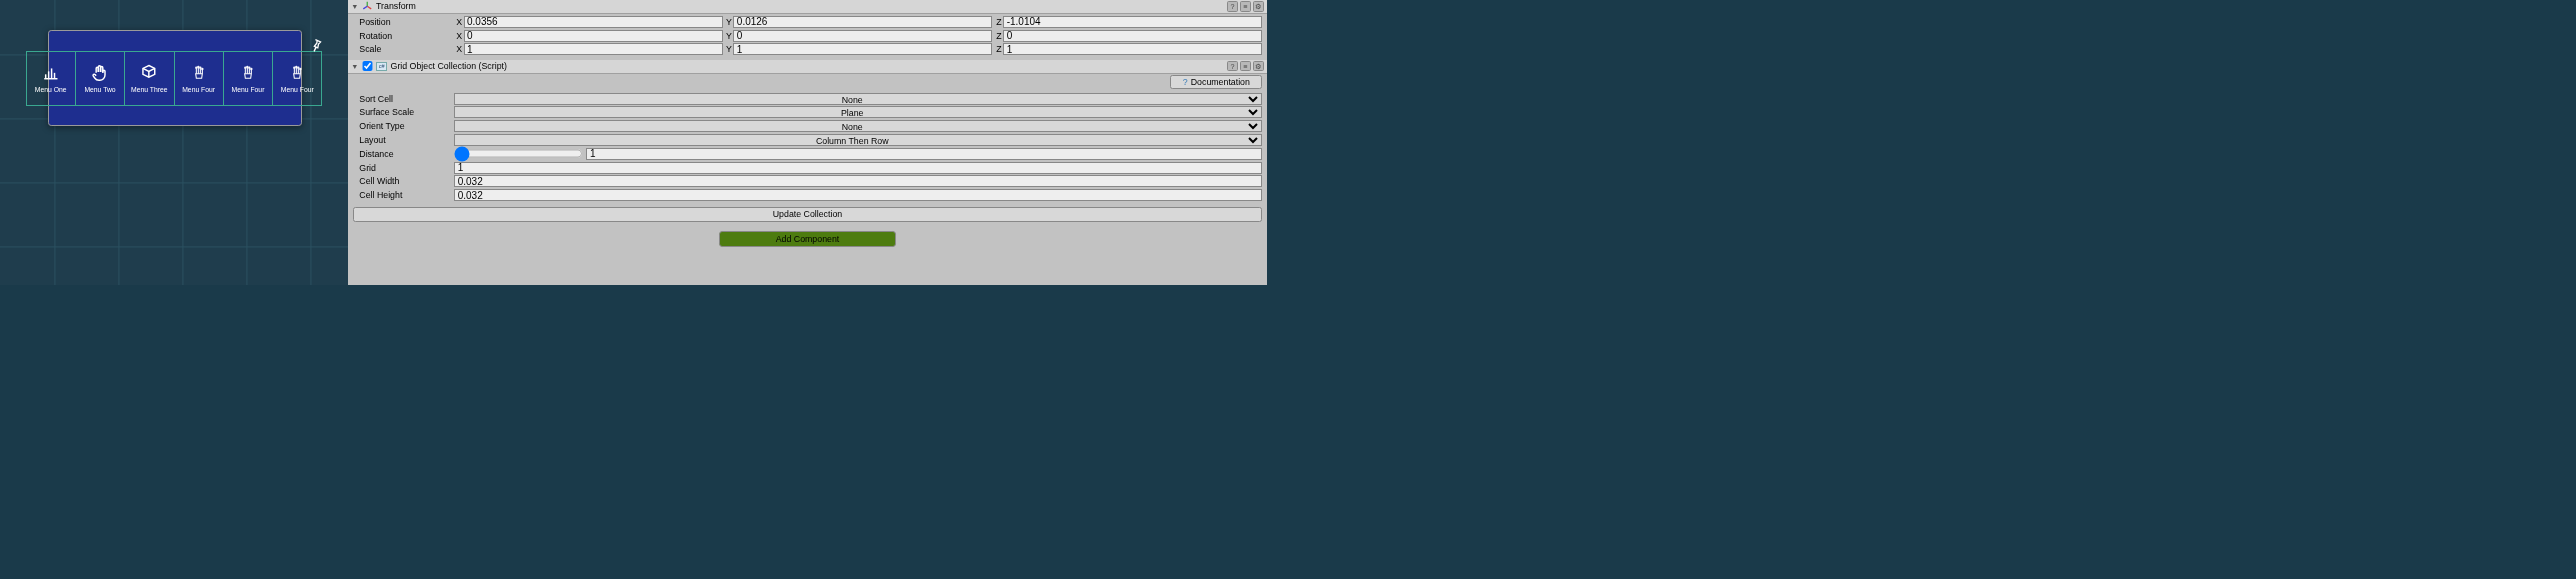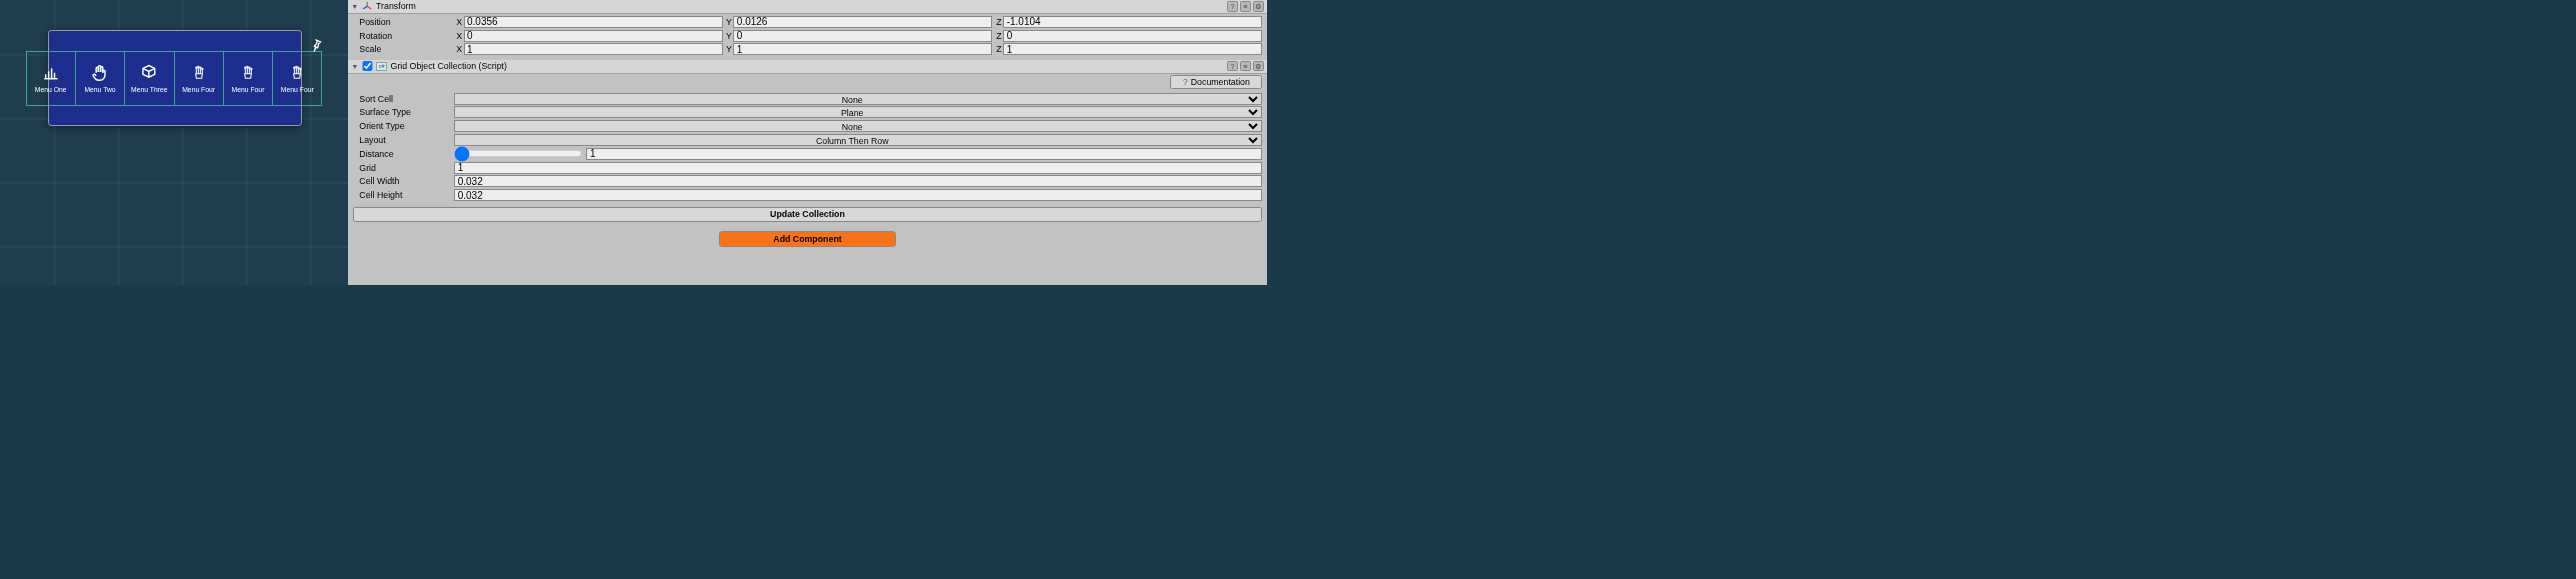--- a/index.html
+++ b/index.html
@@ -24,26 +24,26 @@
 .comp-body { padding: 1.6px 4.8px 3.2px 11.3px; }
 .row { display: flex; align-items: center; height: 13px; margin-bottom: 0.8px; }
 .row .label { width: 95px; }
 .row .fields { flex: 1; display: flex; gap: 1.6px; align-items: center; }
 .axis { display: flex; align-items: center; gap: 1.6px; flex: 1; }
 .axis .al { width: 8px; text-align: right; }
 input[type=text] { width: 100%; height: 12px; padding: 0.8px 2.4px; border: 0.8px solid #888; background: #eee; font-size: 10px; }
 select { width: 100%; height: 12px; font-size: 8.8px; background: #d8d8d8; border: 0.8px solid #888; text-align: center; }
 .doc-row { display:flex; justify-content:flex-end; padding:1.6px 4.8px; gap:3.2px; }
 .btn { background: #d8d8d8; border: 0.8px solid #888; border-radius: 2.4px; height: 13.7px; padding: 0 11.3px; cursor: pointer; display: inline-flex; align-items: center; justify-content: center; font-size: 8.8px; }
-.btn-wide { display:block; width: calc(100% - 9.6px); margin: 1.6px 4.8px; height: 14.5px; font-weight: bold; }
+.btn-wide { display:block; width: calc(100% - 9.6px); margin: 1.6px 4.8px; height: 14.5px; }
 .slider-wrap { flex:1; display:flex; align-items:center; gap:3.2px; }
 input[type=range] { flex:1; height:11.3px; }
 .slider-val { width: 37px; }
 .add-wrap { padding: 8px 0; display:flex; justify-content:center; }
-.add-btn { width: 177px; height: 16px; background: #f97316; border: 0.8px solid #888; border-radius: 3.2px; cursor:pointer; display:flex; align-items:center; justify-content:center;font-weight:bold; }
+.add-btn { width: 177px; height: 16px; background: #4d7c0f; border: 0.8px solid #888; border-radius: 3.2px; cursor:pointer; display:flex; align-items:center; justify-content:center; }
 input[type=checkbox] { width: 10.5px; height: 10.5px; }
 .cs-badge { width:11.3px; height:8.8px; background:#d8e8f4; border:0.8px solid #7aa; font-size:5.6px; display:flex; align-items:center; justify-content:center; color:#357; }
 svg { display:block; }
 </style>
 </head>
 <body>
 
 <div class="viewport">
   <div class="panel-wrap"></div>
   <div class="cell-outline">
@@ -233,21 +233,21 @@
       </button>
   </div>
   <div class="comp-body">
     <div class="row">
       <div class="label">Sort Cell</div>
       <div class="fields">
           <select><option>None</option></select>
         </div>
     </div>
     <div class="row">
-      <div class="label">Surface Type</div>
+      <div class="label">Surface Scale</div>
       <div class="fields">
           <select><option>Plane</option></select>
         </div>
     </div>
     <div class="row">
       <div class="label">Orient Type</div>
       <div class="fields">
           <select><option>None</option></select>
         </div>
     </div>

